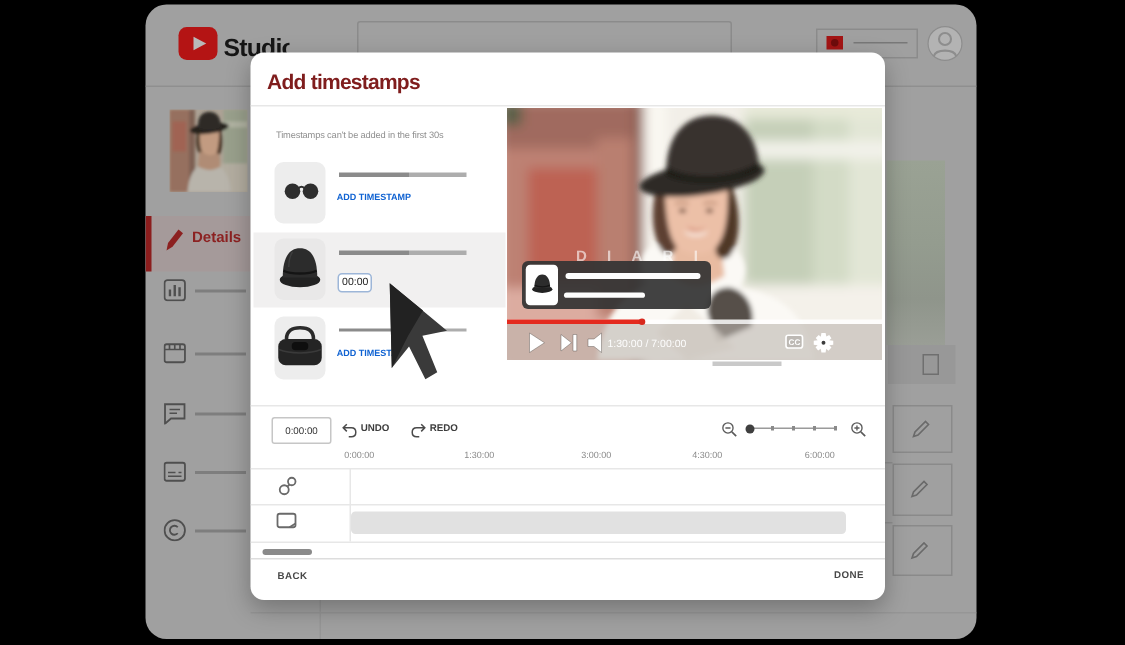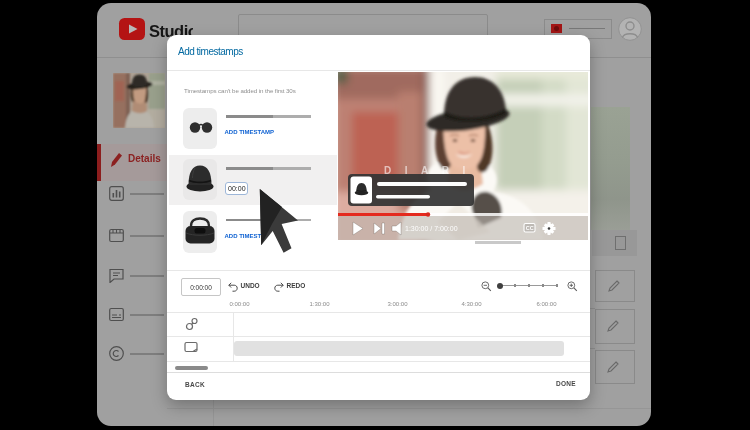--- a/index.html
+++ b/index.html
@@ -117,21 +117,21 @@
     </svg>
   <div class="hline" style="left:490px;top:304.5px;width:8px;"></div>
   <div class="hline" style="left:490px;top:344.5px;width:8px;"></div>
 
   <div class="hline" style="left:70px;top:405px;width:484px;background:#969696;"></div>
   <div class="vline" style="left:115.5px;top:397px;height:29px;background:#969696;"></div>
 </div>
 
 <div id="modal">
 
-  <div class="abs" style="left:11px;top:11px;font-size:10px;font-weight:normal;color:#0369a1;letter-spacing:-0.5px;">Add timestamps</div>
+  <div class="abs" style="left:11px;top:11px;font-size:14px;font-weight:bold;color:#7f1d1d;letter-spacing:-0.5px;">Add timestamps</div>
   <div class="mline" style="left:0;top:35px;width:423px;"></div>
   <div class="abs" style="left:17px;top:51.5px;font-size:6.2px;color:#8f8f8f;letter-spacing:-0.1px;">Timestamps can't be added in the first 30s</div>
 
   <div class="abs" style="left:1.5px;top:120px;width:168px;height:49.5px;background:#f1f0f0;"></div>
 
   <div class="abs" style="left:16px;top:72.5px;width:34px;height:41px;background:#ededed;border-radius:6px;"></div>
   <svg class="abs" style="left:16px;top:72.5px;" width="34" height="41" viewBox="0 0 34 41">
     <circle cx="12" cy="19.5" r="5.2" fill="#2e2e2e"></circle>
     <circle cx="24" cy="19.5" r="5.2" fill="#2e2e2e"></circle>
     <path d="M16 17.5 Q18 15.5 20 17.5" stroke="#2e2e2e" stroke-width="1.4" fill="none"></path>

